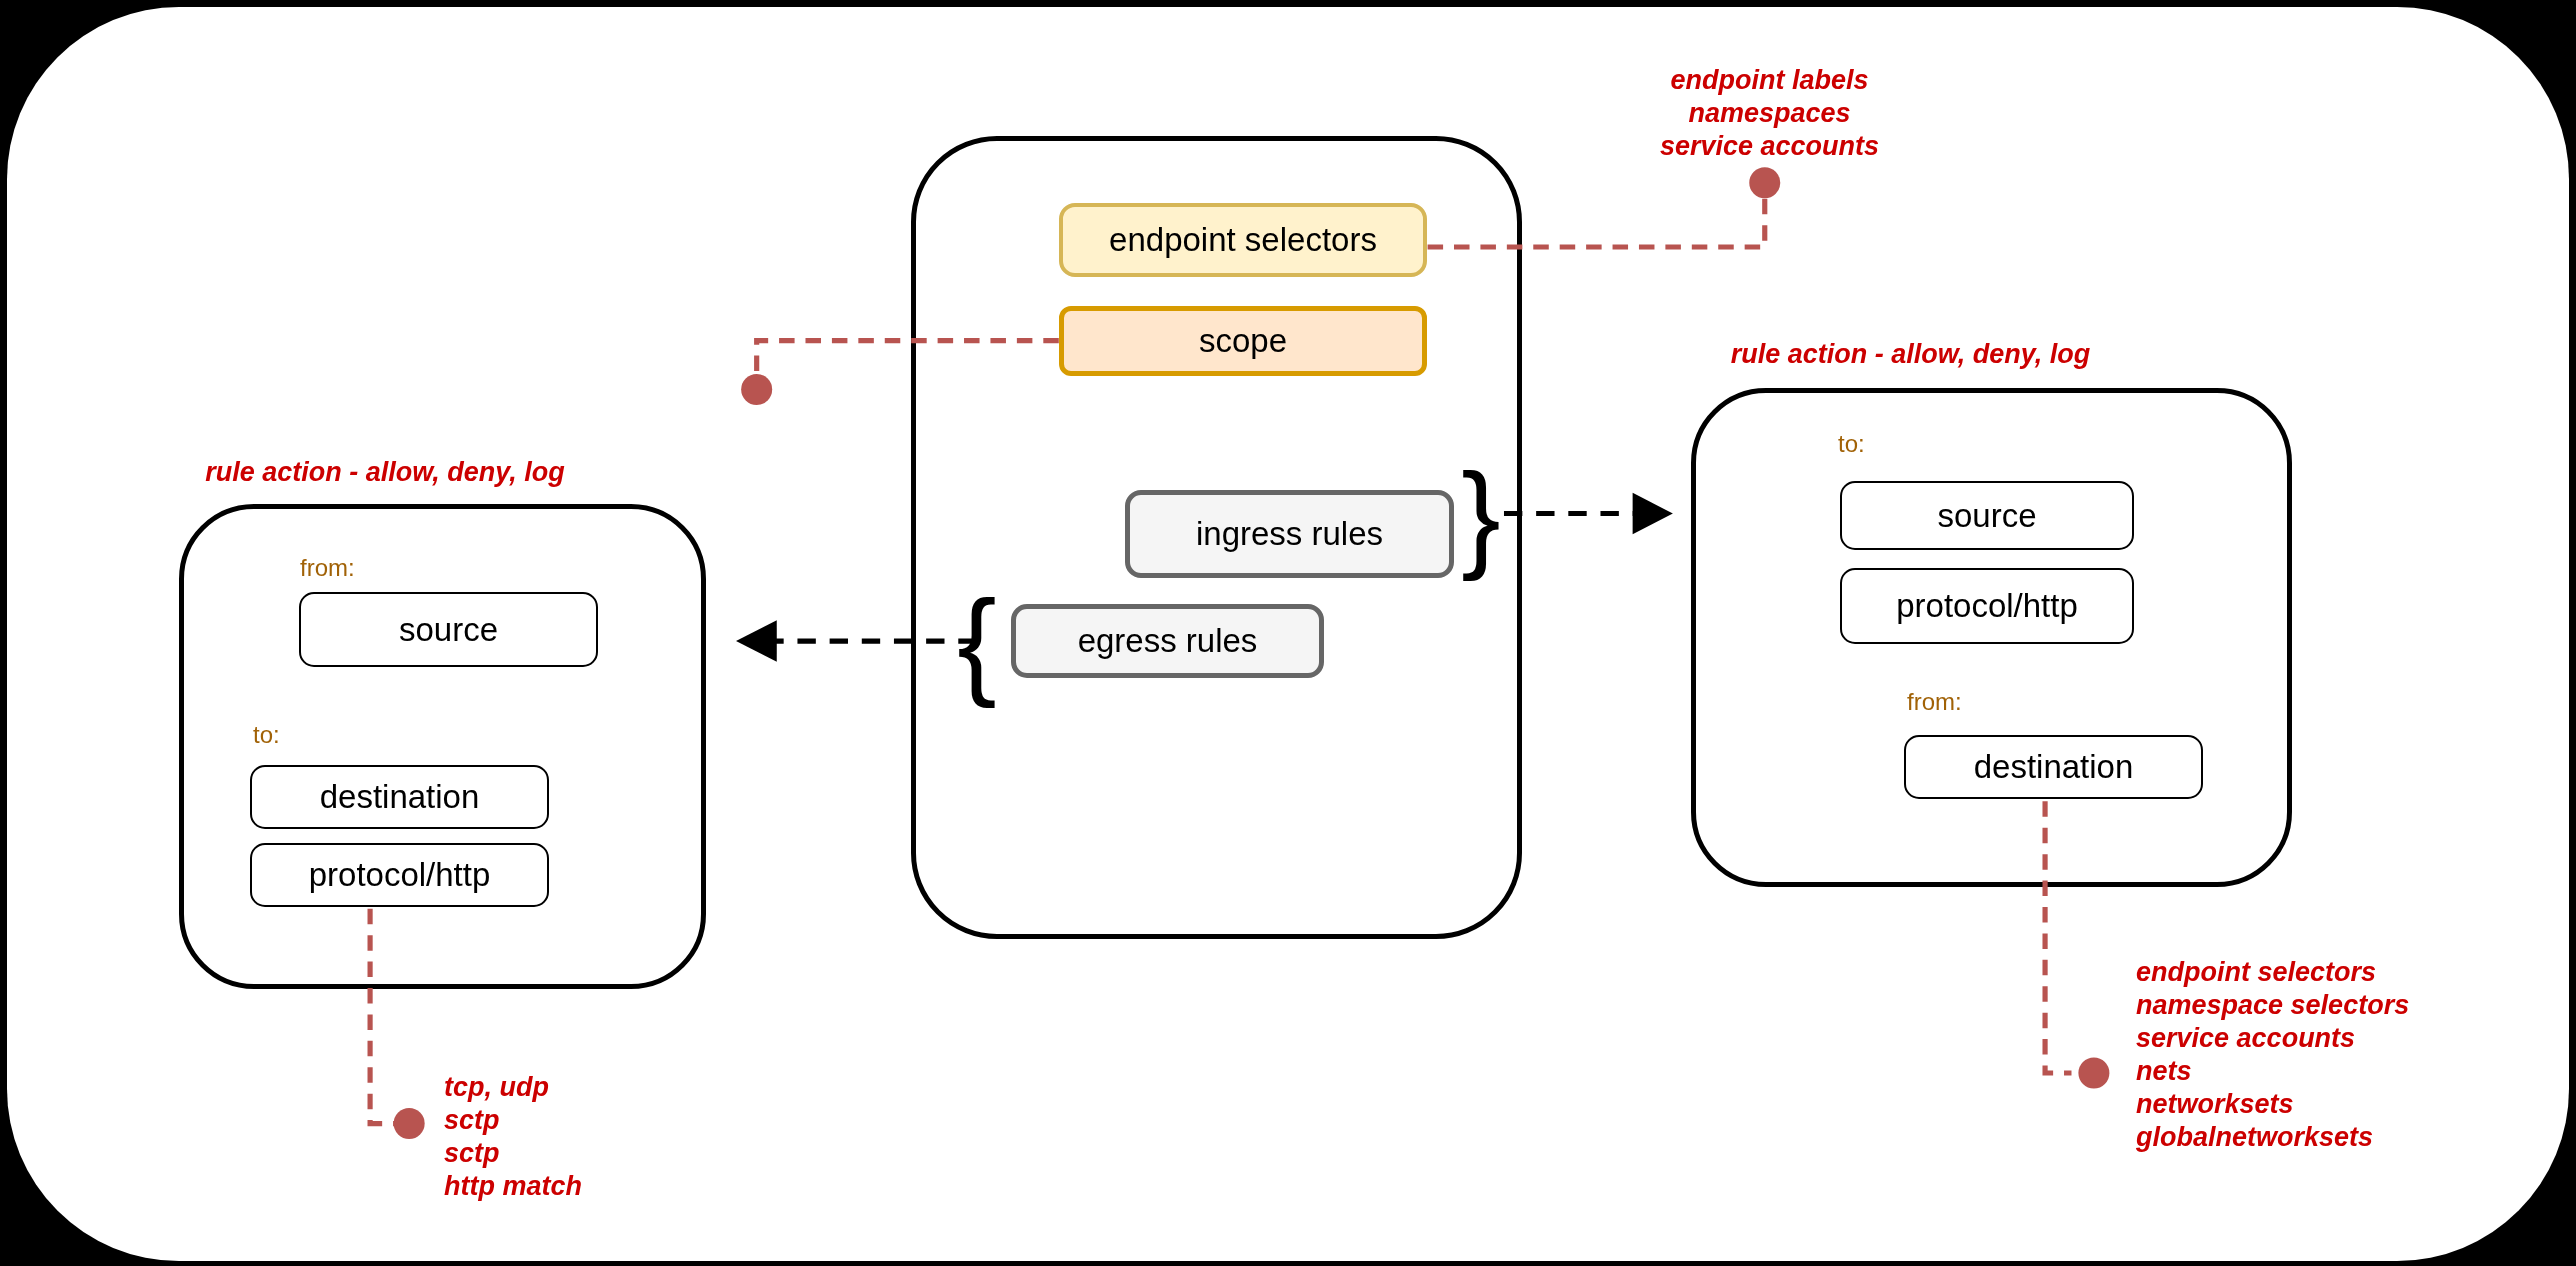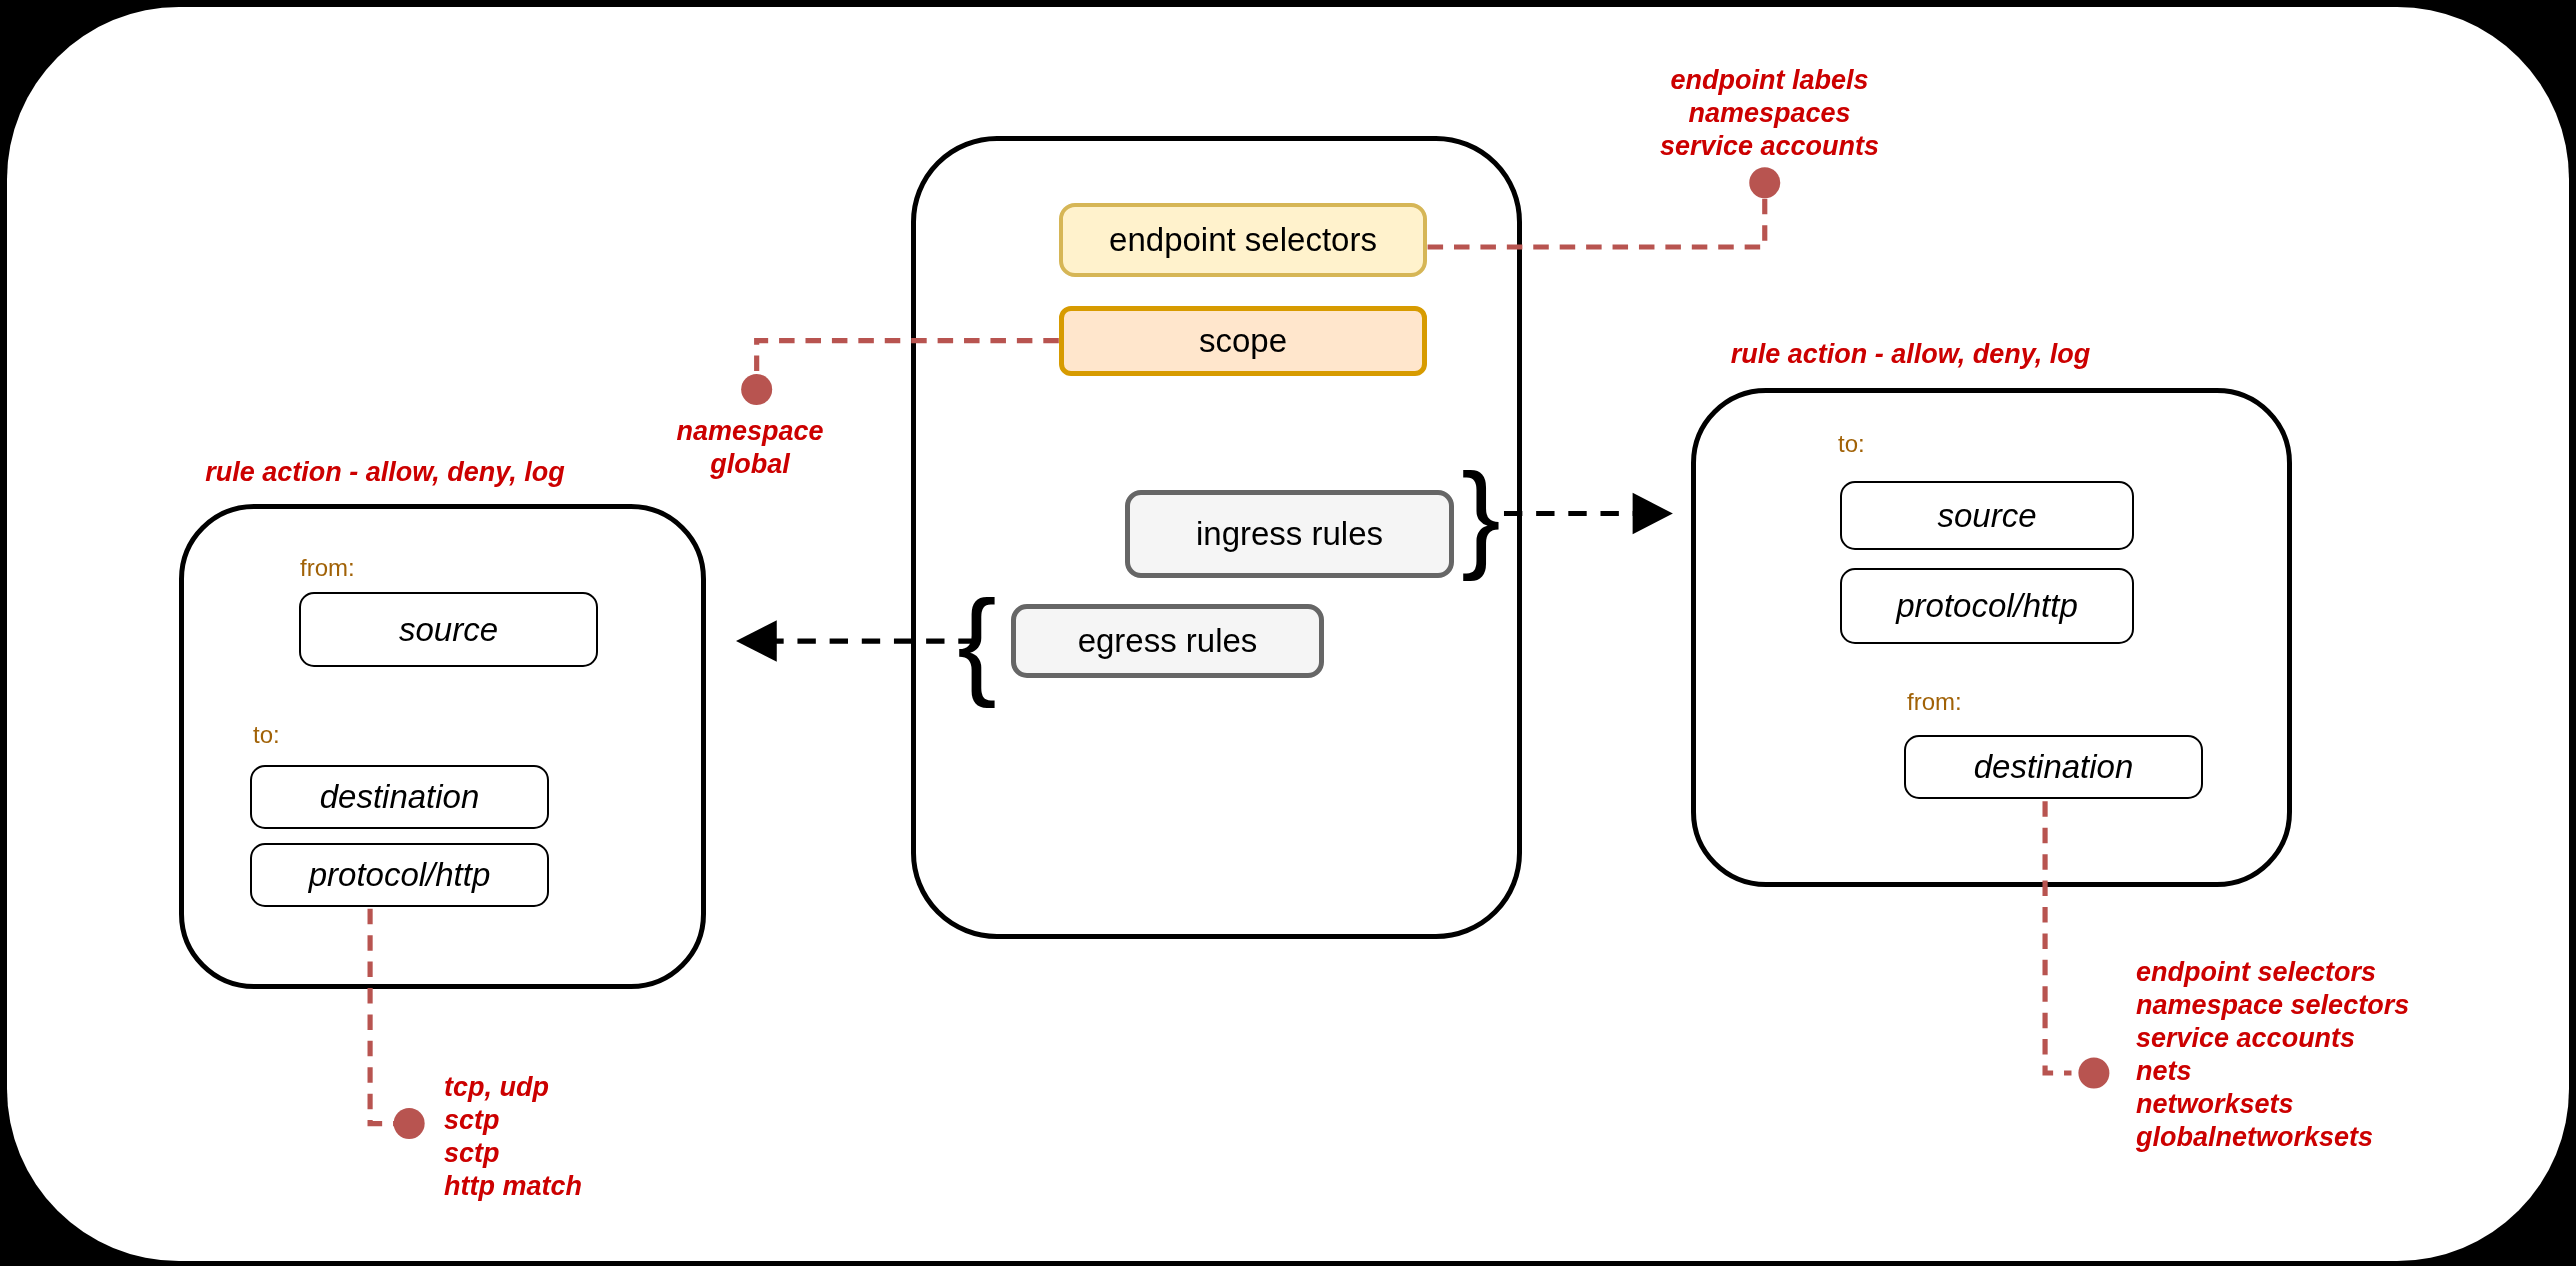--- a/index.html
+++ b/index.html
@@ -40,21 +40,21 @@
   .node-yellow {
     background: var(--yellow-fill); border: 4px solid var(--yellow-stroke); border-radius: 16px;
   }
   .node-orange {
     background: var(--orange-fill); border: 5.2px solid var(--orange-stroke); border-radius: 12px;
   }
   .node-gray {
     background: var(--gray-fill); border: 5.2px solid var(--gray-stroke); border-radius: 16px;
   }
   .node-plain {
-    background: #ffffff; border: 2.9px solid #000000; border-radius: 15px; font-style: italic;
+    background: #ffffff; border: 2.9px solid #000000; border-radius: 15px;
   }
   .field-label {
     position: absolute;
     font-size: 24px;
     color: #a16207;
     white-space: nowrap;
   }
   .brace {
     position: absolute;
     font-size: 118px;
@@ -146,24 +146,20 @@
   <div class="node node-plain" style="left:1904px; top:735px; width:299px; height:64px;">
     <span>destination</span>
   </div>
 
   <div class="annotation centered" style="left:1597px; top:64px; width:345px;">
       <div>endpoint labels</div>
       <div>namespaces</div>
       <div>service accounts</div>
     </div>
 
-  <div class="annotation centered" style="left:635px; top:415px; width:230px;">
-      <div>namespace</div>
-      <div>global</div>
-    </div>
 
   <div class="annotation" style="left:444px; top:1071px;">
       <div>tcp, udp</div>
       <div>sctp</div>
       <div>sctp</div>
       <div>http match</div>
     </div>
 
   <div class="annotation" style="left:2136px; top:956px;">
       <div>endpoint selectors</div>

